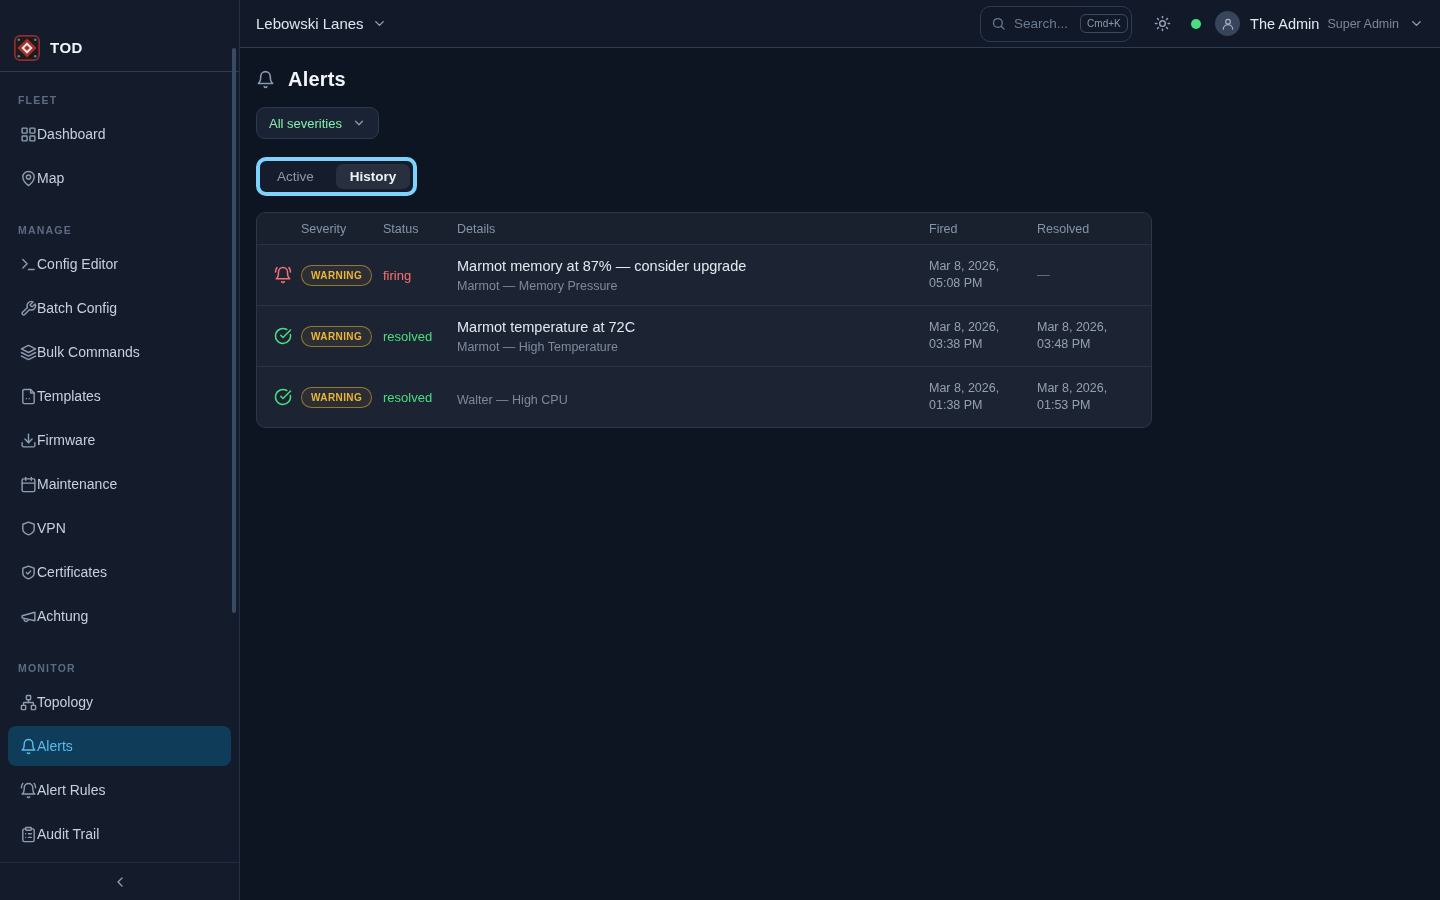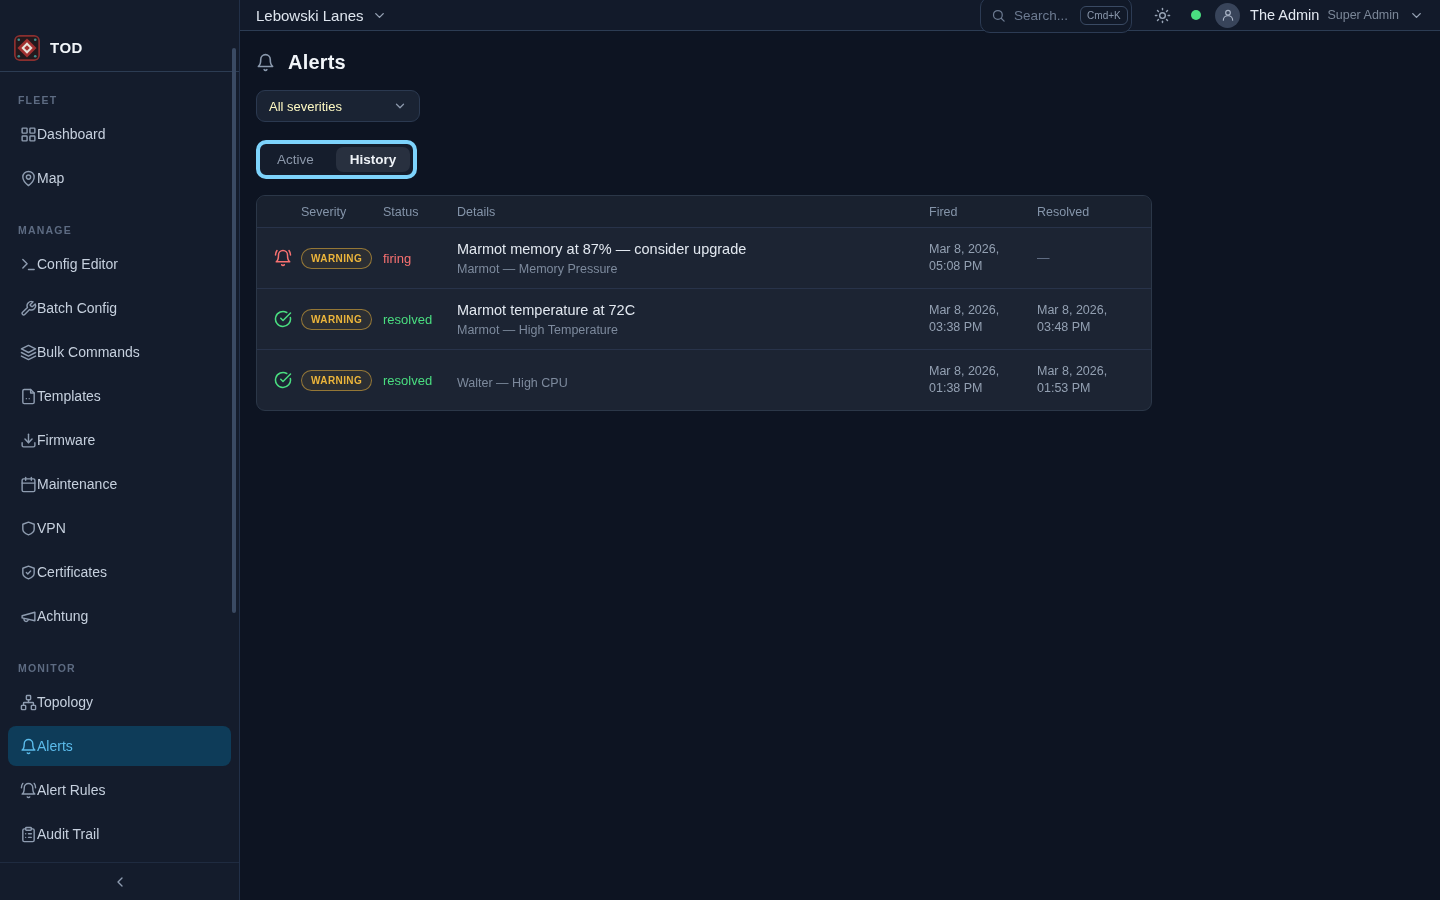--- a/index.html
+++ b/index.html
@@ -45,21 +45,21 @@
   .sidebar-footer {
     border-top:1px solid #1f2b40; height:38px; flex-shrink:0;
     display:flex; align-items:center; justify-content:center;
   }
   .collapse-btn { color:#8e9cb0; width:16px; height:16px; cursor:pointer; }
 
   
   .main-col { flex:1; display:flex; flex-direction:column; min-width:0; }
 
   .topbar {
-    height:31px; background:#121a2a; border-bottom:1px solid #2c3c53;
+    height:48px; background:#121a2a; border-bottom:1px solid #2c3c53;
     display:flex; align-items:center; padding:0 16px; flex-shrink:0;gap:30px;
   }
   .site-selector {
     display:flex; align-items:center; gap:8px; font-size:15px; font-weight:500;
     color:#dee5ee; cursor:pointer;
   }
   .site-selector .chev { color:#96a2b4; width:15px; height:15px; }
   .topbar-right { margin-left:auto; display:flex; align-items:center; }
   .search-box {
     width:152px; height:36px; border:1px solid #2c3b54; border-radius:10px;
@@ -86,24 +86,24 @@
   .user-role { font-size:12.5px; color:#7b8798; margin-left:8px; }
   .user-chev { color:#96a2b4; width:15px; height:15px; margin-left:10px; cursor:pointer; }
 
   
   .content { padding:20px 16px; }
   .page-header { display:flex; align-items:center; gap:13px; }
   .page-header .ph-ic { color:#8a99ad; width:19px; height:19px; }
   .page-title { font-size:20px; font-weight:700; color:#f1f5f9; letter-spacing:.2px; }
 
   .severity-select {
-    margin-top:16px; width:164px; height:32px; background:#1a2333;
+    margin-top:16px; width:123px; height:32px; background:#1a2333;
     border:1px solid #2b3950; border-radius:9px; display:flex;
     align-items:center; justify-content:space-between; padding:0 12px;
-    font-size:13px; color:#fef9c3; cursor:pointer;
+    font-size:13px; color:#86efac; cursor:pointer;
   }
   .severity-select .chev { color:#8b98ac; width:14px; height:14px; }
 
   .tabs {
     margin-top:18px; display:inline-flex; background:#151d2c;
     border:4px solid #7dd3fc; border-radius:10px; padding:3px; gap:8px;
   }
   .tab {
     padding:5px 14px; font-size:13.5px; color:#8b97a9; border-radius:7px;
     cursor:pointer; white-space:nowrap;

